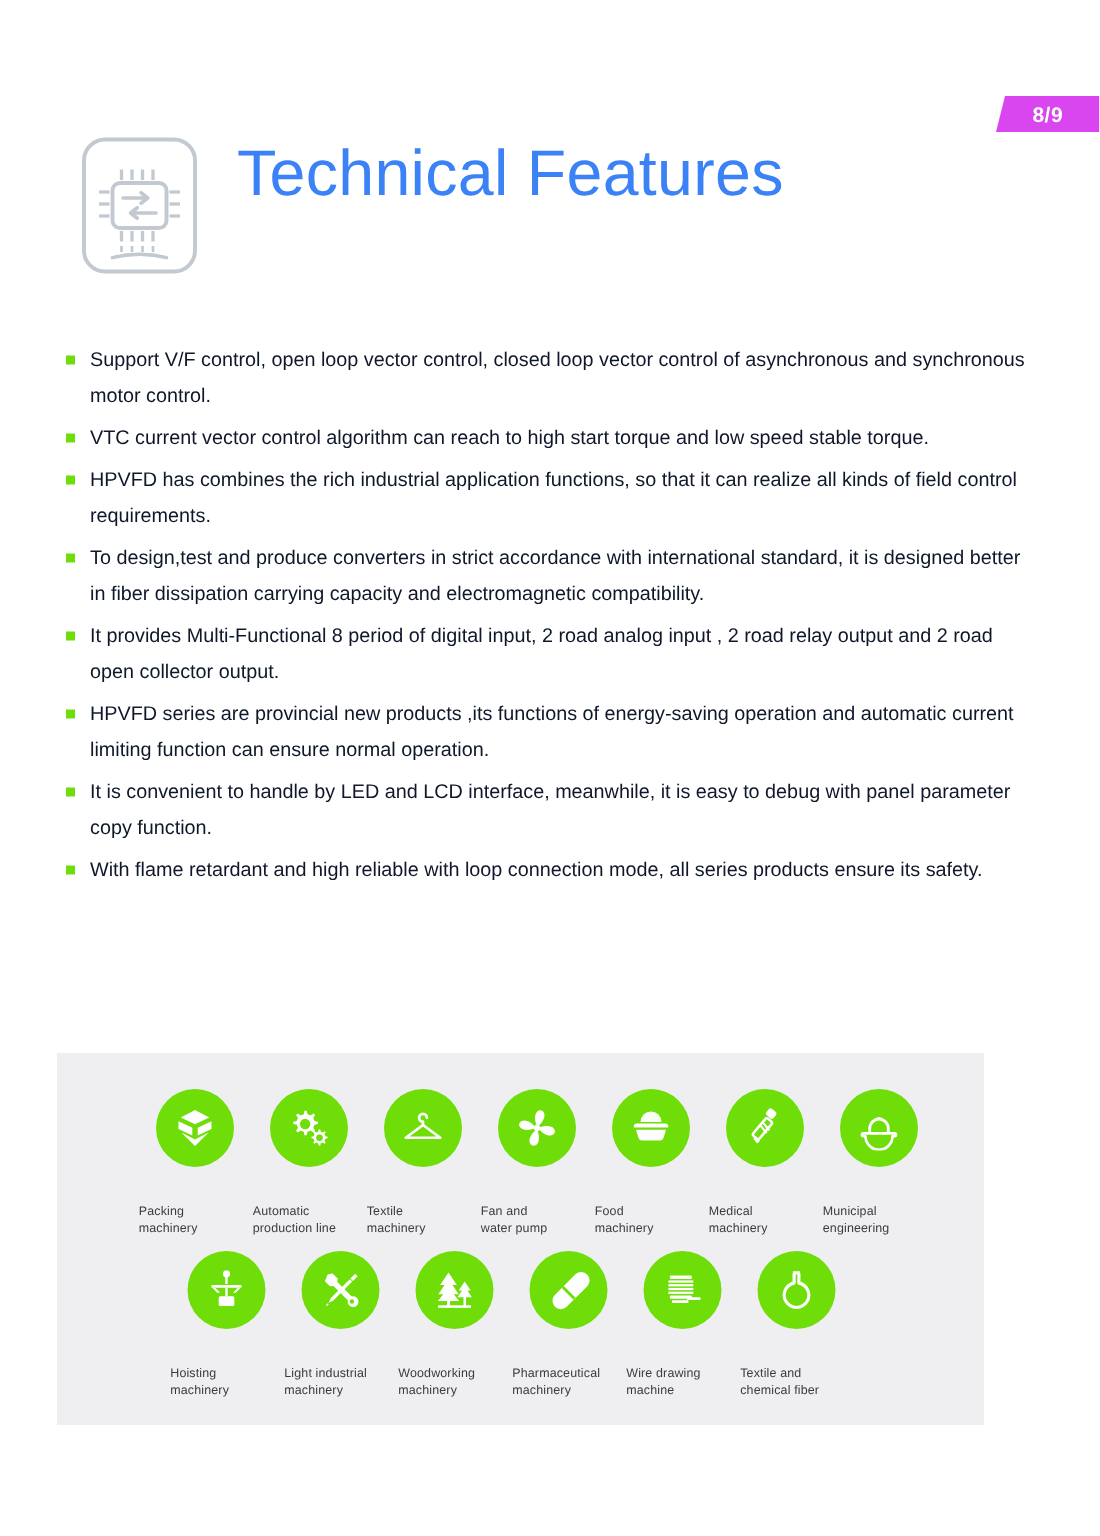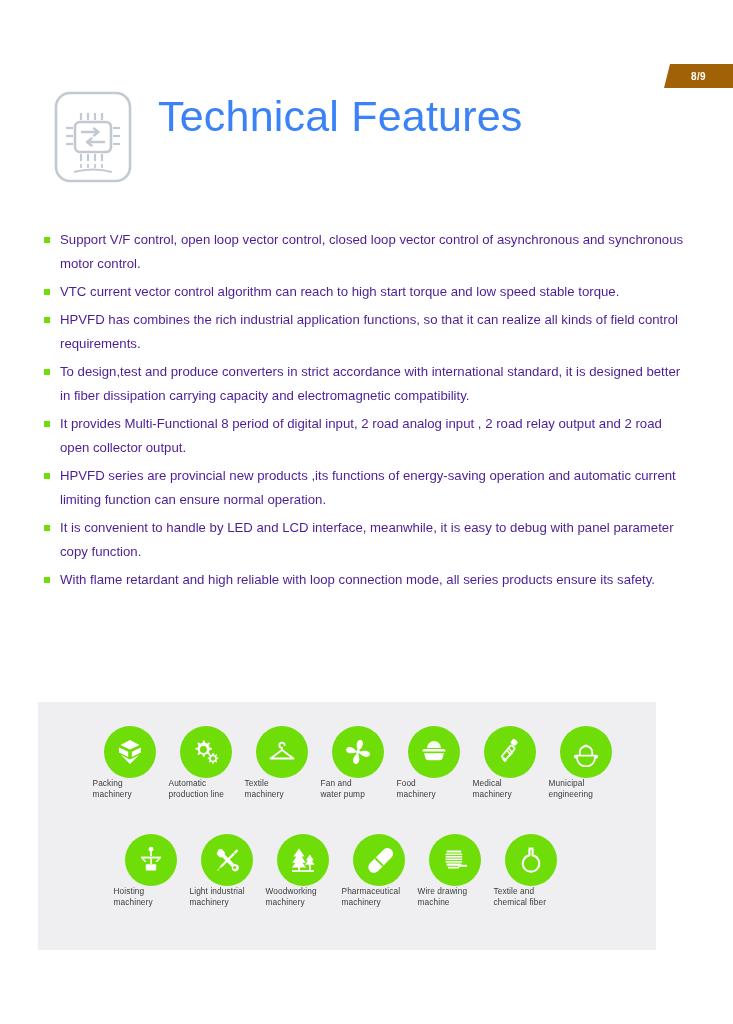--- a/index.html
+++ b/index.html
@@ -16,23 +16,23 @@
     -webkit-font-smoothing: antialiased;
   }
 
   
   .page-badge {
     position: absolute;
     top: 64px;
     left: 664px;
     width: 69px;
     height: 24px;
-    background: #a16207;
+    background: #d946ef;
     color: #ffffff;
-    font-size: 10px;
+    font-size: 14px;
     font-weight: bold;
     display: flex;
     align-items: center;
     justify-content: center;
     letter-spacing: .3px;
     clip-path: polygon(6px 0, 100% 0, 100% 100%, 0 100%);
   }
 
   
   .header {
@@ -68,21 +68,21 @@
     top: 228px;
     left: 44px;
     width: 650px;
   }
   .feature-item {
     position: relative;
     padding-left: 16px;
     margin-bottom: 4px;
     font-size: 13.2px;
     line-height: 24px;
-    color: #4c1d95;
+    color: #0f172a;
   }
   .feature-item .bullet {
     position: absolute;
     left: 0;
     top: 9px;
     width: 6px;
     height: 6px;
     background: #6fdd08;
   }
 
@@ -128,21 +128,21 @@
     width: 52px;
     height: 52px;
     border-radius: 50%;
     background: #6fdd08;
     display: flex;
     align-items: center;
     justify-content: center;
   }
   .industry-cell .circle svg { display: block; }
   .industry-cell .label {
-    margin-top: 0;
+    margin-top: 24px;
     font-size: 8.3px;
     line-height: 11px;
     color: #3b3b3f;
     text-align: left;
     width: 100%;
     padding-left: 1px;
     letter-spacing: .1px;
   }
 </style>
 </head>

